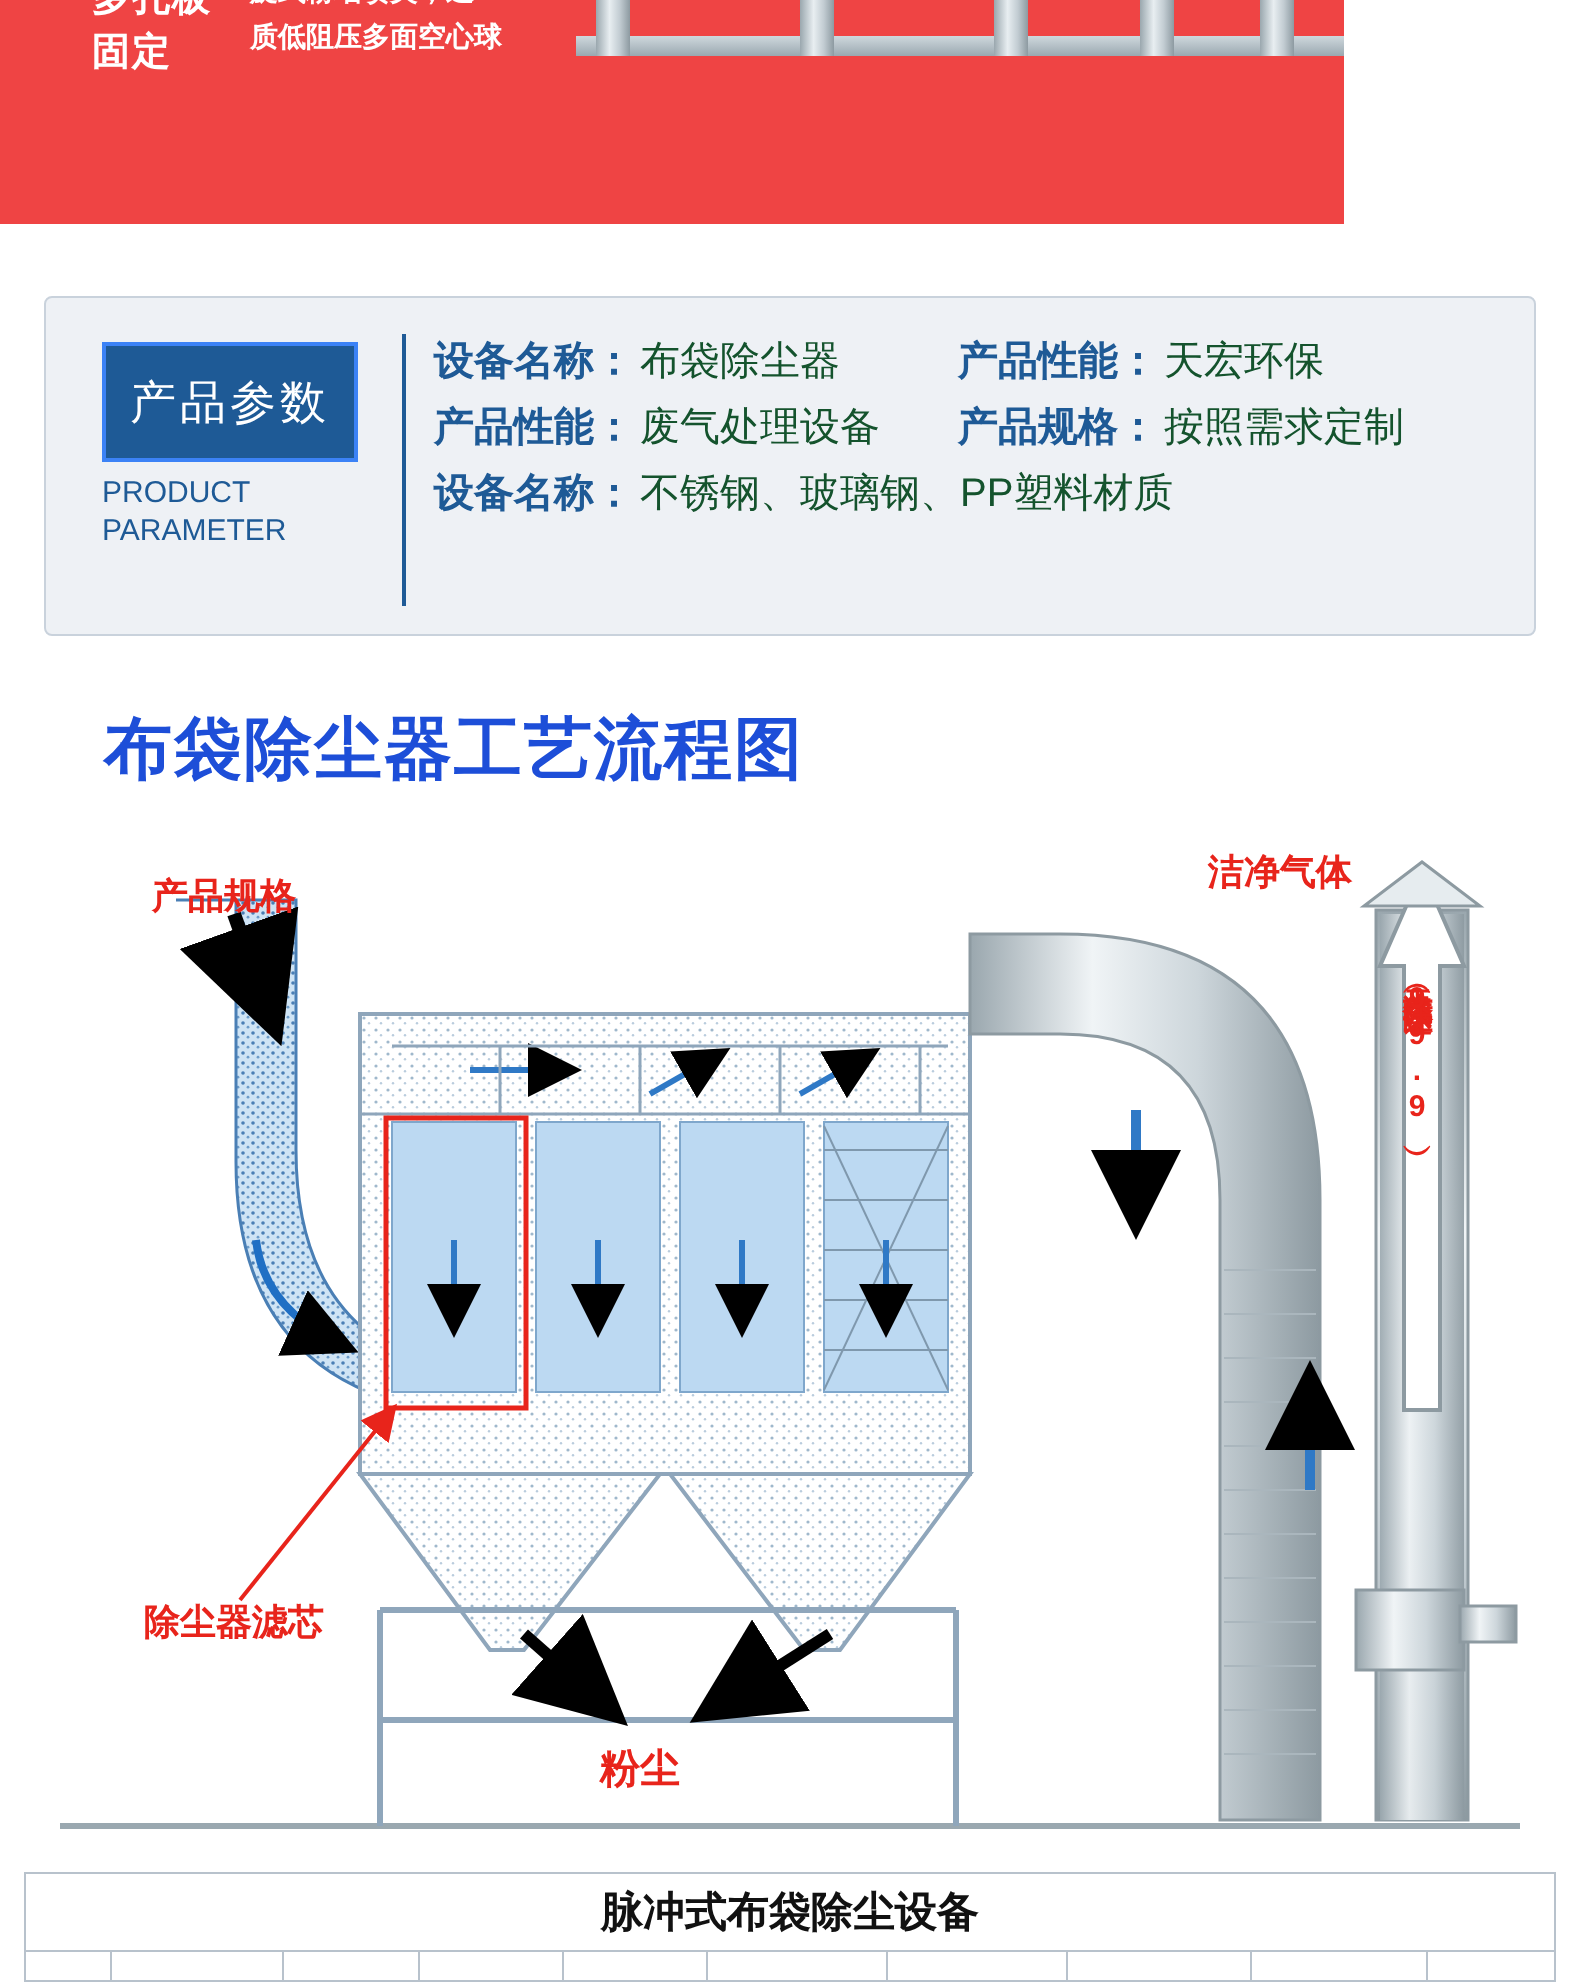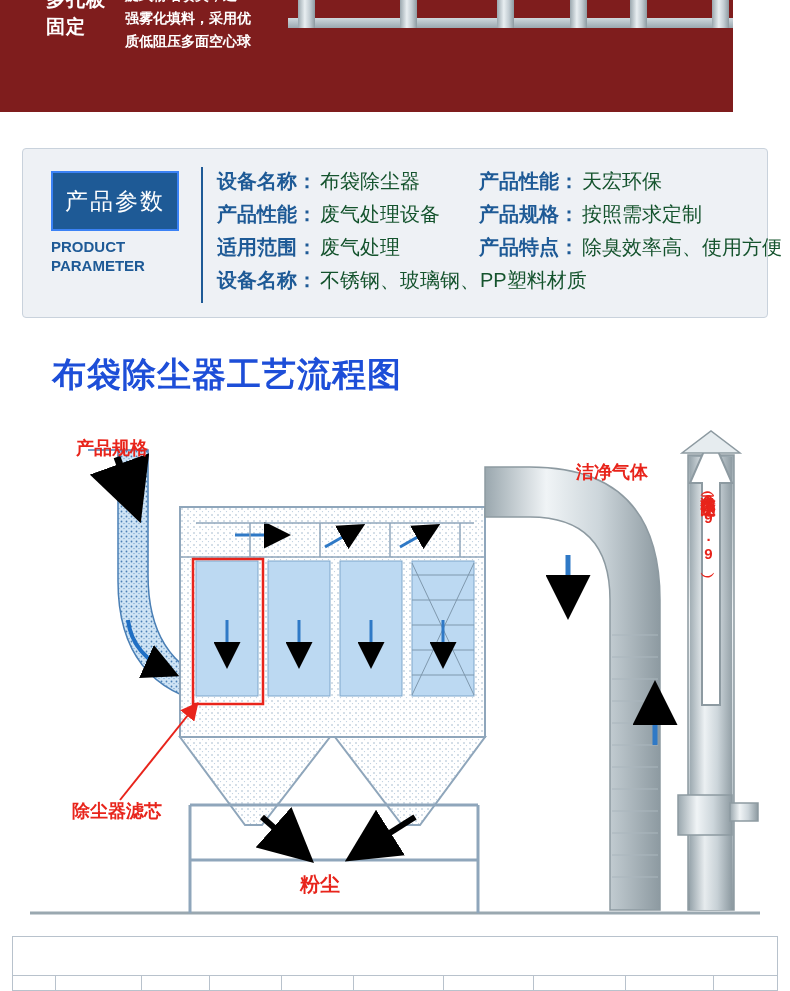--- a/index.html
+++ b/index.html
@@ -5,22 +5,22 @@
   html,body{margin:0;padding:0;}
   body{
     width:790px;height:991px;
     background:#ffffff;
     font-family:"Liberation Sans","DejaVu Sans",sans-serif;
     overflow:hidden;
     position:relative;
   }
   
   .banner{
-    position:absolute;left:0;top:0;width:733px;height:112px;
-    background:#7f1d1d;
+    position:absolute;left:0;top:0;width:672px;height:112px;
+    background:#ef4444;
     overflow:hidden;
   }
   .banner .bn-text{
     position:absolute;left:46px;top:-14px;
     color:#ffffff;
     font-size:19px;line-height:27px;font-weight:bold;
     letter-spacing:1px;
   }
   .banner .bn-text .lbl{display:inline-block;width:76px;}
   .banner .bn-desc{
@@ -46,21 +46,21 @@
     position:absolute;left:28px;top:22px;width:128px;height:60px;
     background:#1e5a96;border:2px solid #3b82f6;
     box-sizing:border-box;
     color:#ffffff;font-size:23px;font-weight:normal;
     display:flex;align-items:center;justify-content:center;
     letter-spacing:2px;
     text-align:center;
   }
   .param-badge-sub{
     position:absolute;left:28px;top:88px;width:128px;
-    color:#1e5a96;font-size:15px;font-weight:bold;line-height:19px;
+    color:#1e5a96;font-size:15px;font-weight:normal;line-height:19px;
     text-align:left;
   }
   .param-divider{
     position:absolute;left:178px;top:18px;width:2px;height:136px;background:#1e5a96;
   }
   .param-table{
     position:absolute;left:194px;top:22px;width:540px;
   }
   .prow{display:flex;margin-bottom:13px;}
   .pcell{display:flex;width:262px;font-size:20px;line-height:20px;}
@@ -119,21 +119,20 @@
   <div class="pipe" style="left:630px;"></div>
 
   <div class="pipe" style="left:712px;"></div>
 
   <div class="bn-text">
     <div><span class="lbl">多孔板</span></div>
     <div><span class="lbl">固定</span></div>
   </div>
   <div class="bn-desc">
     <div>旋式粉增喷类，遍</div>
-    <div>强雾化填料，采用优</div>
     <div>质低阻压多面空心球</div>
   </div>
 </div>
 
 <div class="param-card">
   <div class="param-badge">产品参数</div>
   <div class="param-badge-sub">
     <div>PRODUCT</div>
     <div>PARAMETER</div>
   </div>
@@ -151,30 +150,20 @@
       </div>
     </div>
     <div class="prow">
       <div class="pcell">
         <span class="pkey">产品性能：</span>
         <span class="pval">废气处理设备</span>
       </div>
       <div class="pcell">
         <span class="pkey">产品规格：</span>
         <span class="pval">按照需求定制</span>
-      </div>
-    </div>
-    <div class="prow">
-      <div class="pcell">
-        <span class="pkey">适用范围：</span>
-        <span class="pval">废气处理</span>
-      </div>
-      <div class="pcell">
-        <span class="pkey">产品特点：</span>
-        <span class="pval">除臭效率高、使用方便</span>
       </div>
     </div>
     <div class="prow">
       <div class="pcell" style="width:540px;">
         <span class="pkey">设备名称：</span>
         <span class="pval">不锈钢、玻璃钢、PP塑料材质</span>
       </div>
     </div>
   </div>
 </div>
@@ -301,27 +290,28 @@
     <polygon points="682,48 740,48 711,26" fill="#e6ecef" stroke="#8d9aa1" stroke-width="1.5"></polygon>
 
     <rect x="678,0" width="0" height="0" fill="none"></rect>
     <rect x="678" y="390" width="54" height="40" fill="url(#duct)" stroke="#8d9aa1" stroke-width="1.5"></rect>
     <rect x="730" y="398" width="28" height="18" fill="url(#duct)" stroke="#8d9aa1" stroke-width="1.5"></rect>
 
     <line x1="120" y1="395" x2="196" y2="300" stroke="#e8241b" stroke-width="2" marker-end="url(#arrowred)"></line>
   </svg>
 
   <div class="lbl-red" style="left:76px;top:31px;">产品规格</div>
-  <div class="lbl-red" style="left:576px;top:19px;margin-top:36px;">洁净气体</div>
+  <div class="lbl-red" style="left:604px;top:19px;">洁净气体</div>
   <div class="lbl-red" style="left:48px;top:394px;margin-left:24px;">除尘器滤芯</div>
   <div class="lbl-red" style="left:300px;top:466px;font-size:20px;">粉尘</div>
   <div class="lbl-red-v" style="left:700px;top:78px;height:250px;">干净气体（除尘达99.9）</div>
 </div>
 
 <div class="bottom-table">
+  <div class="bt-title">脉冲式布袋除尘设备</div>
   <div class="bt-rowline"></div>
   <div class="bt-cellline" style="left:42px;"></div>
   <div class="bt-cellline" style="left:128px;"></div>
   <div class="bt-cellline" style="left:196px;"></div>
   <div class="bt-cellline" style="left:268px;"></div>
   <div class="bt-cellline" style="left:340px;"></div>
   <div class="bt-cellline" style="left:430px;"></div>
   <div class="bt-cellline" style="left:520px;"></div>
   <div class="bt-cellline" style="left:612px;"></div>
   <div class="bt-cellline" style="left:700px;"></div>

